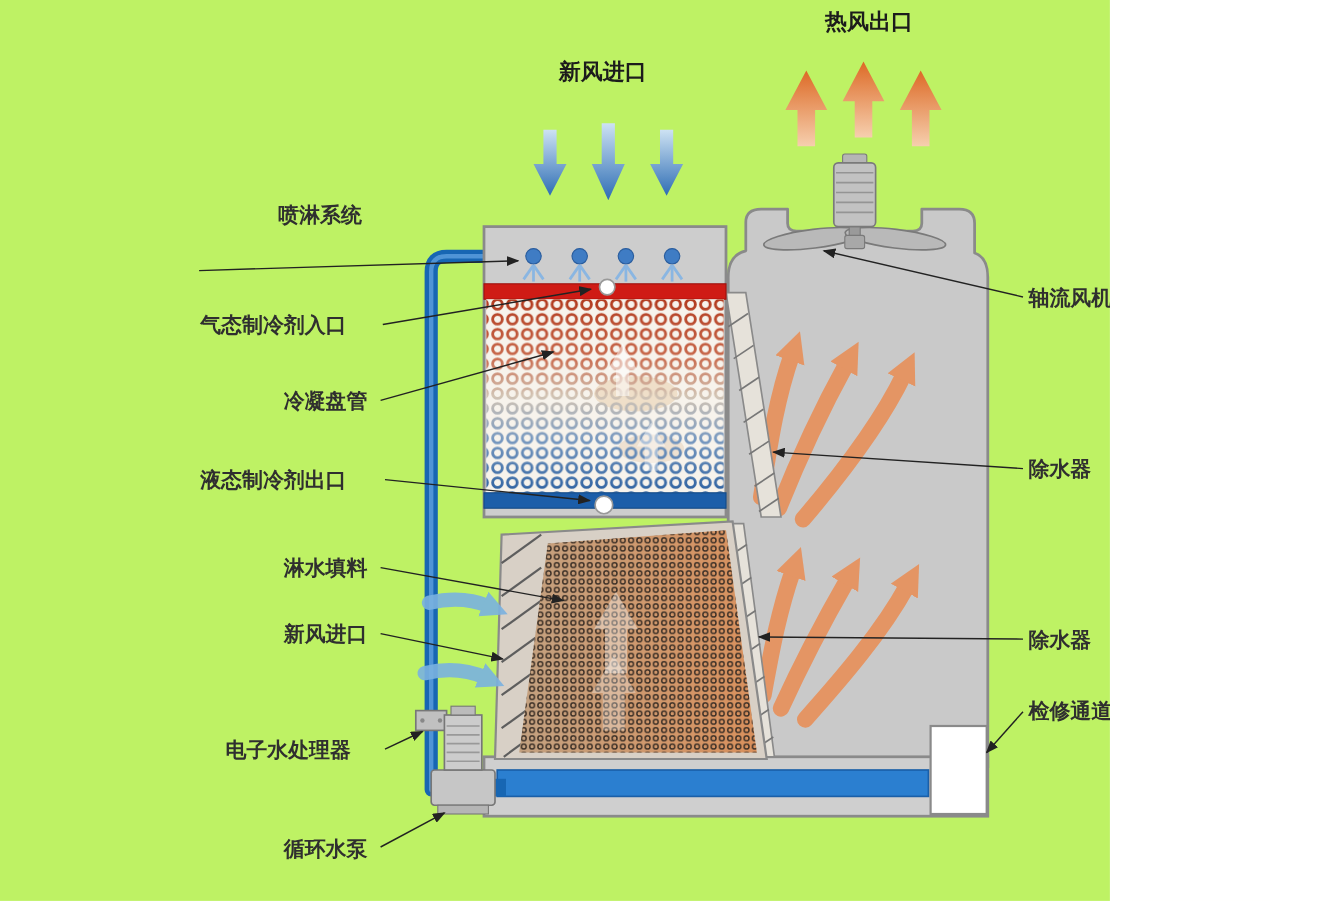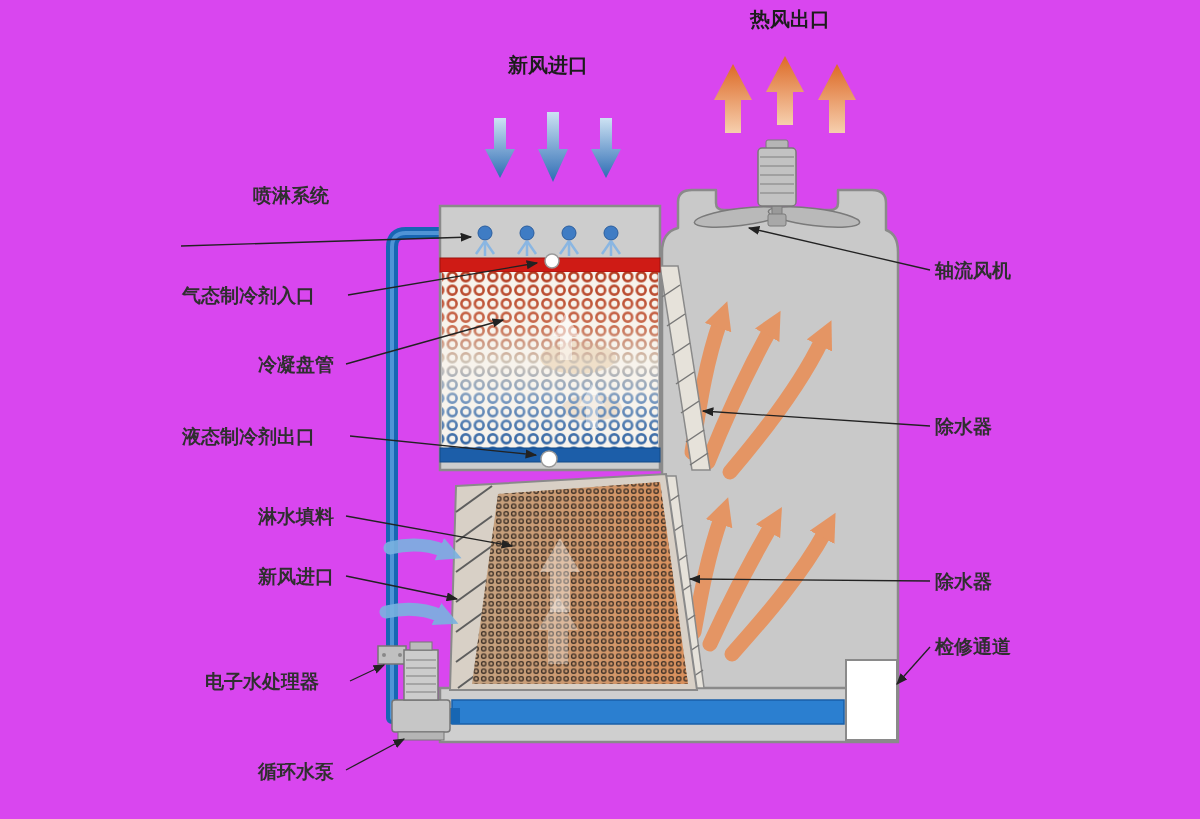--- a/index.html
+++ b/index.html
@@ -1,16 +1,16 @@
 <!DOCTYPE html>
 <html><head>
 <meta charset="utf-8">
 <style>
   html,body{margin:0;padding:0;background:#ffffff;}
-  .stage{position:relative;width:1200px;height:819px;background:#d946ef;overflow:hidden;}
+  .stage{position:relative;width:1009px;height:819px;background:#bef264;overflow:hidden;}
   .lbl{font:bold 19px "DejaVu Sans","Liberation Sans",sans-serif;fill:#2f2f2f;}
   .lbl-dark{font:bold 20px "DejaVu Sans","Liberation Sans",sans-serif;fill:#1c1c1c;}
   .ld{stroke:#222;stroke-width:1.3;fill:none;marker-end:url(#mArr);}
   .hatch{stroke:#777;stroke-width:1.5;}
   .louver{stroke:#5e5e5e;stroke-width:2;}
   svg{display:block;}
 </style>
 </head>
 <body>
 

